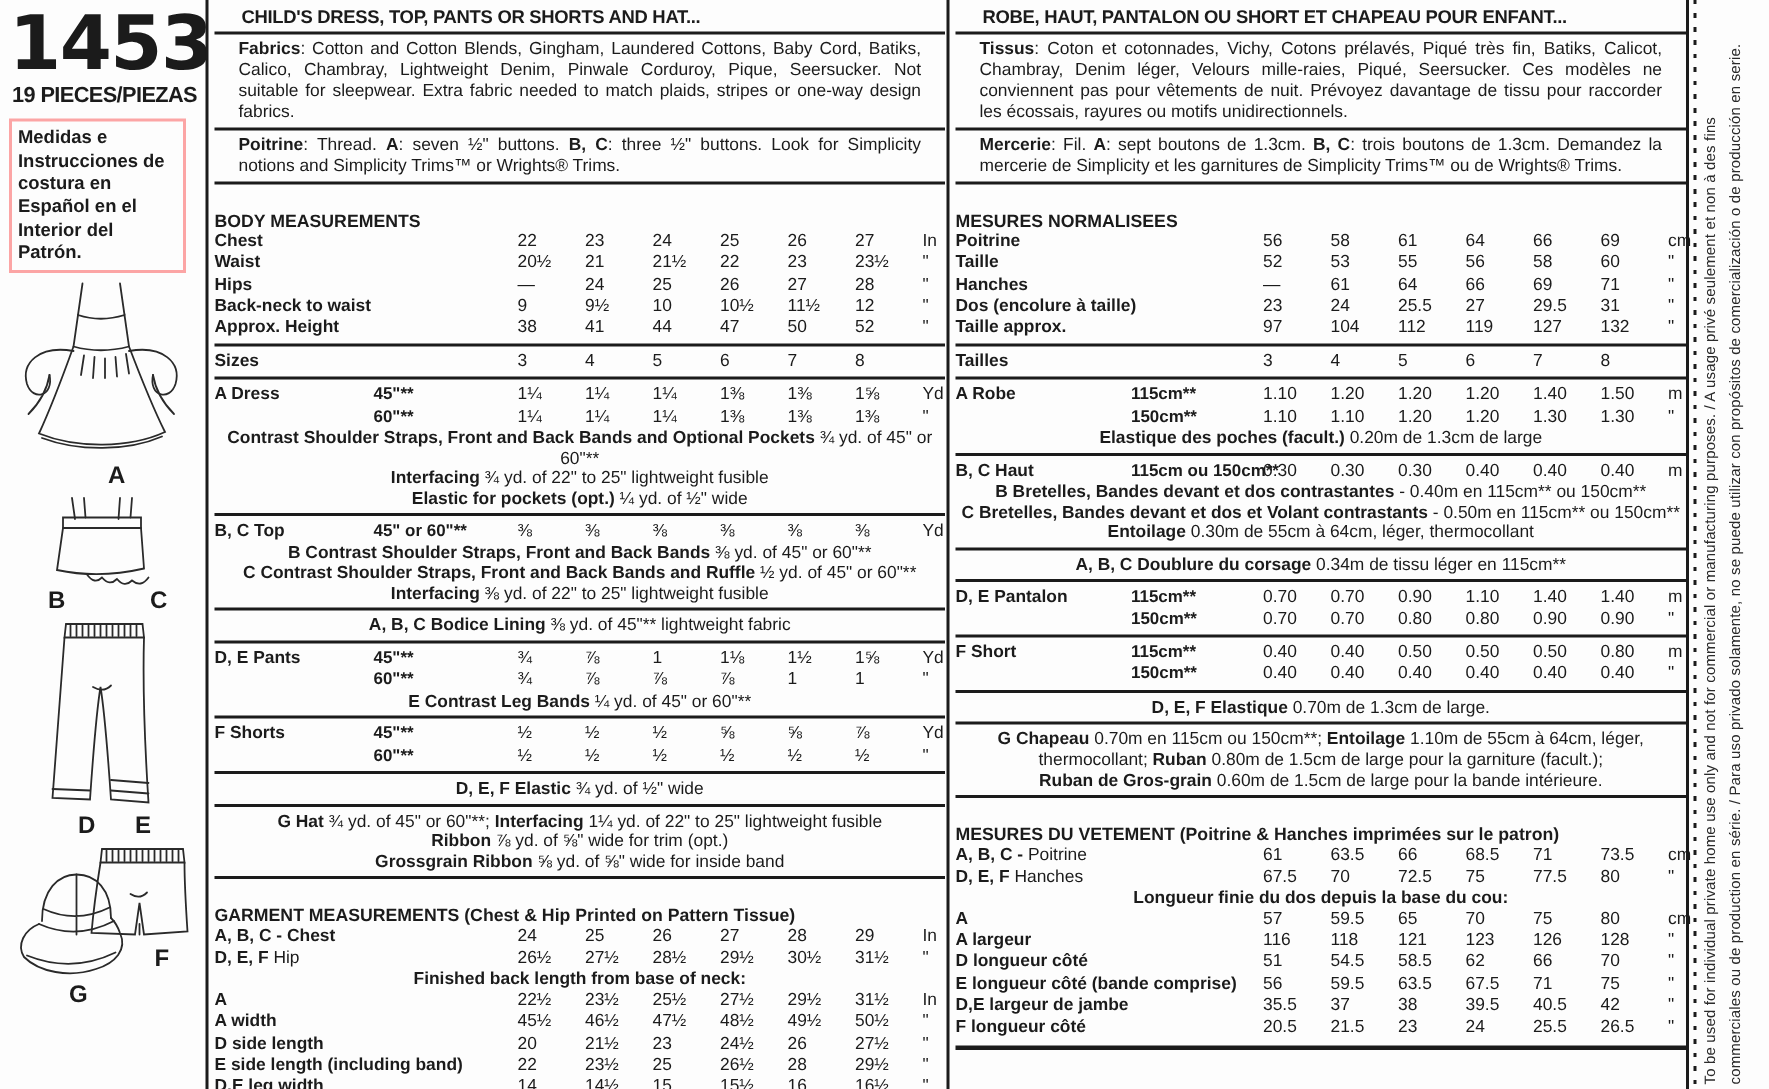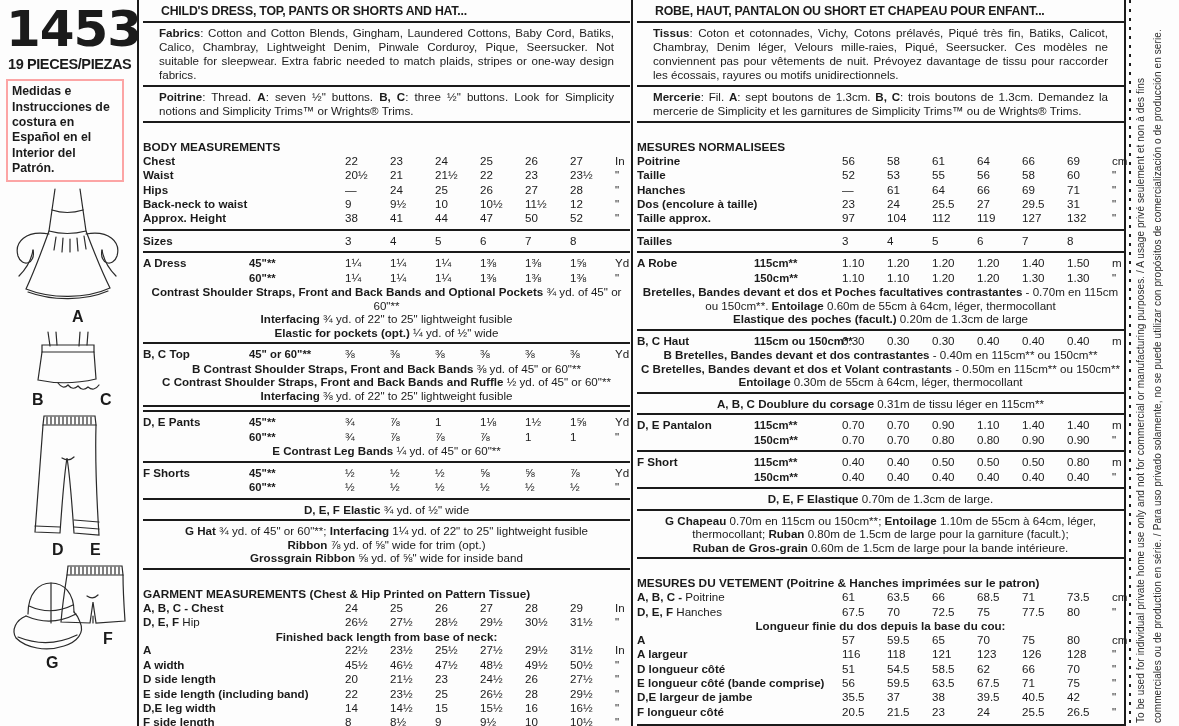--- a/index.html
+++ b/index.html
@@ -231,20 +231,21 @@
         <span class="c">⅜</span>
         <span class="c">⅜</span>
         <span class="u">Yd</span>
       </div>
     </div>
   <p class="note"><span class="bb">B Contrast Shoulder Straps, Front and Back Bands</span><span> ⅜ yd. of 45" or 60"**</span></p>
   <p class="note"><span class="bb">C Contrast Shoulder Straps, Front and Back Bands and Ruffle</span><span> ½ yd. of 45" or 60"**</span></p>
   <p class="note"><span class="bb">Interfacing</span><span> ⅜ yd. of 22" to 25" lightweight fusible</span></p>
   <div class="rule"></div>
 
+  <p class="note"><span class="bb">A, B, C Bodice Lining</span><span> ⅜ yd. of 45"** lightweight fabric</span></p>
   <div class="rule"></div>
 
   <div>
       <div class="mrow">
         <span class="lbl"><b>D, E Pants</b></span>
         <span class="w bb">45"**</span>
         <span class="c">¾</span>
         <span class="c">⅞</span>
         <span class="c">1</span>
         <span class="c">1⅛</span>
@@ -488,21 +489,20 @@
         <span class="w bb">150cm**</span>
         <span class="c">1.10</span>
         <span class="c">1.10</span>
         <span class="c">1.20</span>
         <span class="c">1.20</span>
         <span class="c">1.30</span>
         <span class="c">1.30</span>
         <span class="u">"</span>
       </div>
     </div>
-  <p class="note"><span class="bb">Bretelles, Bandes devant et dos et Poches facultatives contrastantes</span><span> - 0.70m en 115cm ou 150cm**. </span><span class="bb">Entoilage</span><span> 0.60m de 55cm à 64cm, léger, thermocollant</span></p>
   <p class="note"><span class="bb">Elastique des poches (facult.)</span><span> 0.20m de 1.3cm de large</span></p>
   <div class="rule"></div>
 
   <div>
       <div class="mrow">
         <span class="lbl"><b>B, C Haut</b></span>
         <span class="w bb">115cm ou 150cm**</span>
         <span class="c">0.30</span>
         <span class="c">0.30</span>
         <span class="c">0.30</span>
@@ -510,21 +510,21 @@
         <span class="c">0.40</span>
         <span class="c">0.40</span>
         <span class="u">m</span>
       </div>
     </div>
   <p class="note"><span class="bb">B Bretelles, Bandes devant et dos contrastantes</span><span> - 0.40m en 115cm** ou 150cm**</span></p>
   <p class="note"><span class="bb">C Bretelles, Bandes devant et dos et Volant contrastants</span><span> - 0.50m en 115cm** ou 150cm**</span></p>
   <p class="note"><span class="bb">Entoilage</span><span> 0.30m de 55cm à 64cm, léger, thermocollant</span></p>
   <div class="rule"></div>
 
-  <p class="note"><span class="bb">A, B, C Doublure du corsage</span><span> 0.31m de tissu léger en 115cm**</span></p>
+  <p class="note"><span class="bb">A, B, C Doublure du corsage</span><span> 0.34m de tissu léger en 115cm**</span></p>
   <div class="rule"></div>
 
   <div>
       <div class="mrow">
         <span class="lbl"><b>D, E Pantalon</b></span>
         <span class="w bb">115cm**</span>
         <span class="c">0.70</span>
         <span class="c">0.70</span>
         <span class="c">0.90</span>
         <span class="c">1.10</span>

